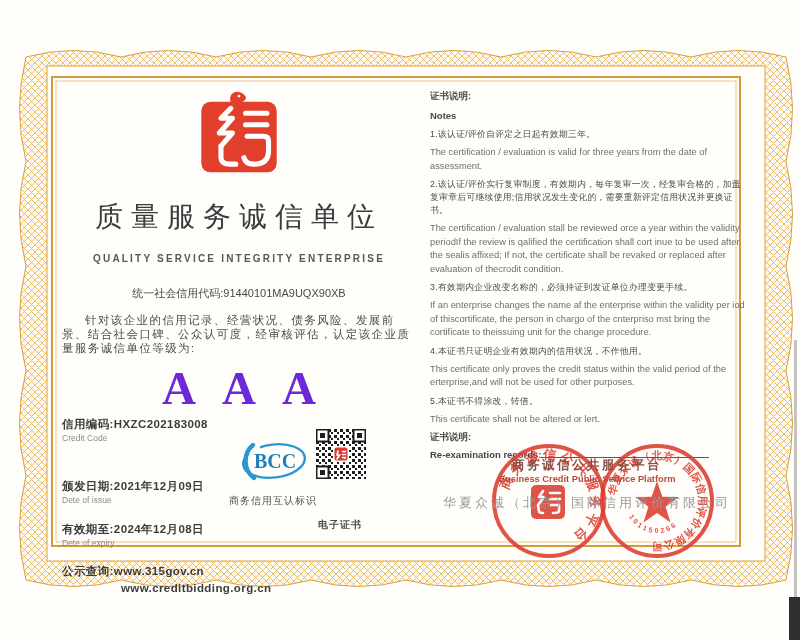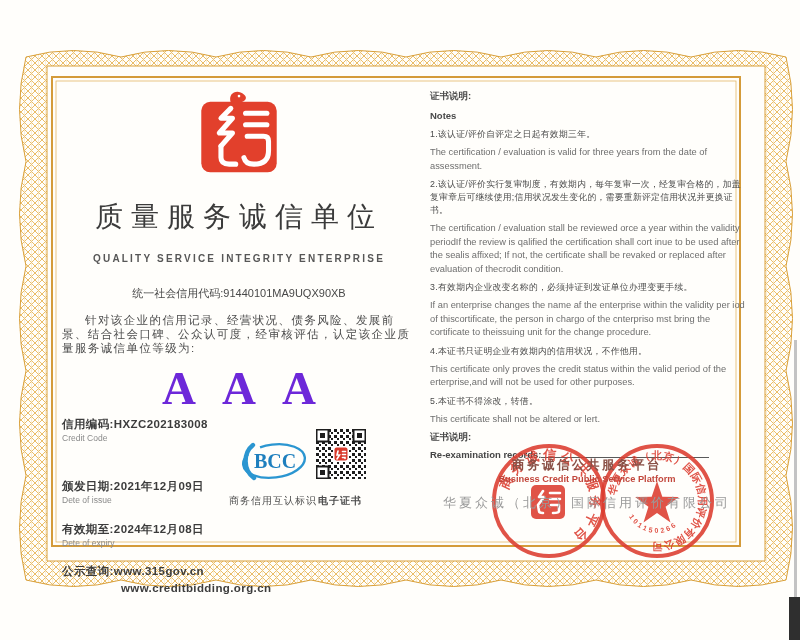--- a/index.html
+++ b/index.html
@@ -30,21 +30,21 @@
   #credit-block { margin-top:4px; }
   #issue-block { margin-top:36px; }
   #expiry-block { margin-top:17px; }
   #query-block { margin-top:16px; }
   #query-line2 { font-size:11.5px; font-weight:bold; color:#3c3c3c; margin-left:59px; margin-top:3px; letter-spacing:0.4px; }
 
   
   #bcc-logo { position:absolute; left:238px; top:434px; z-index:2; }
   #bcc-caption { position:absolute; left:218px; top:494px; width:110px; text-align:center; font-size:10px; font-weight:normal; color:#4c4c4c; letter-spacing:1px; z-index:2; }
   #qr-code { position:absolute; left:316px; top:429px; z-index:2; }
-  #qr-caption { position:absolute; left:314px; top:494px; width:52px; text-align:center; font-size:10px; font-weight:bold; color:#4c4c4c; letter-spacing:1px; z-index:2; }
+  #qr-caption { position:absolute; left:314px; top:518px; width:52px; text-align:center; font-size:10px; font-weight:bold; color:#4c4c4c; letter-spacing:1px; z-index:2; }
 
   
   #right-col { position:absolute; left:430px; top:90px; width:316px; z-index:2; }
   #right-col p { margin:0 0 5px 0; }
   .note-zh { font-size:8.8px; line-height:13px; color:#4b4b4b; letter-spacing:0.3px; }
   .note-en { font-size:9.3px; line-height:13.5px; color:#6e6e6e; }
   .note-head { font-size:9.5px; font-weight:bold; color:#494949; margin-bottom:7px !important; }
   #reexam-zh { margin-top:16px; font-size:9.5px; font-weight:bold; color:#454545; }
   #reexam-en { font-size:9.5px; font-weight:bold; color:#454545; margin-top:5px; }
   #reexam-line { display:inline-block; width:168px; border-bottom:1.2px solid #5a5a5a; height:9px; }

